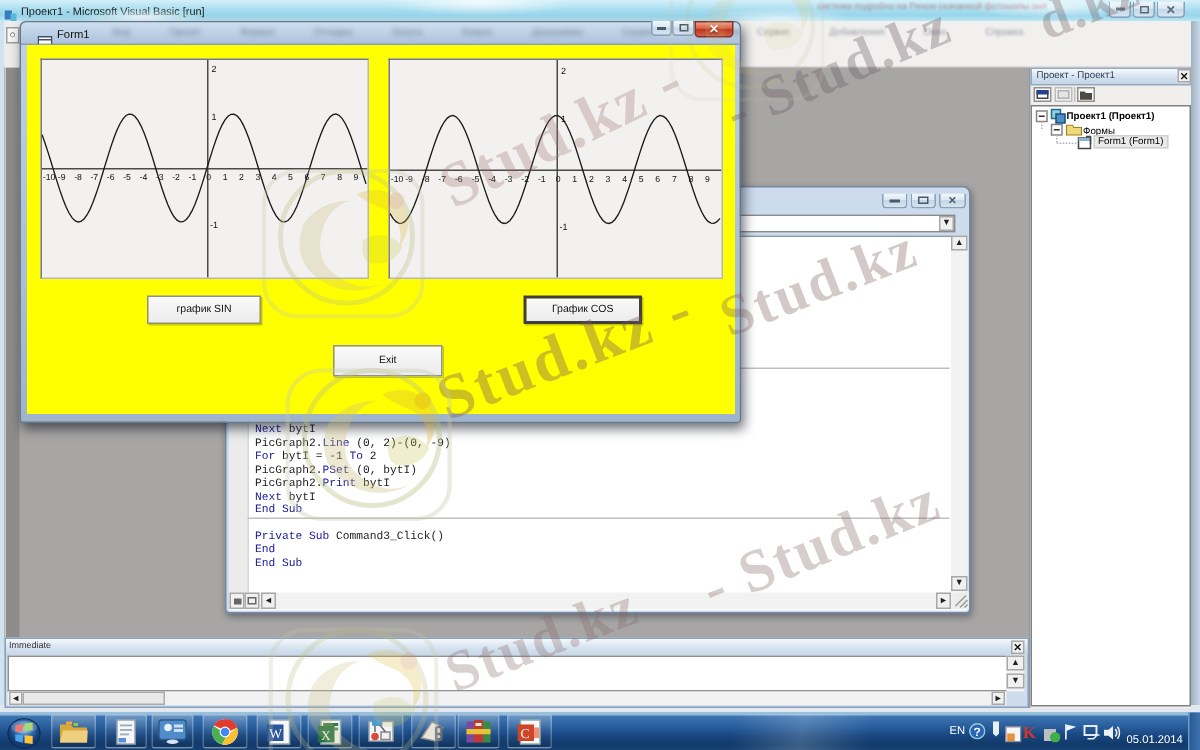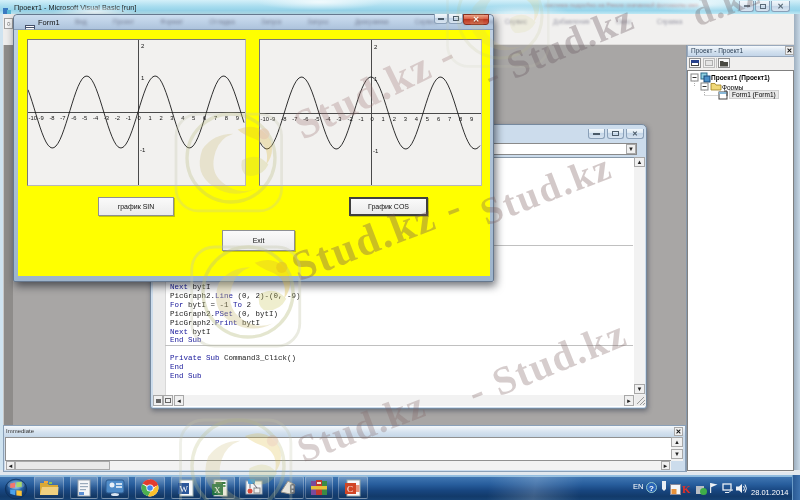--- a/index.html
+++ b/index.html
@@ -414,14 +414,14 @@
   </svg>
 <svg class="abs" style="left:722px;top:483px;" width="12" height="11">
     <rect x="1" y="1" width="8" height="6" fill="none" stroke="#e8eef4" stroke-width="1.3"></rect>
     <path d="M3,9.5 L7,9.5 L9.5,7 L11,7" stroke="#e8eef4" fill="none"></path>
   </svg>
 <svg class="abs" style="left:736px;top:483px;" width="11" height="11">
     <path d="M0,3.5 L3,3.5 L6,1 L6,10 L3,7.5 L0,7.5 Z" fill="#eef2f6"></path>
     <path d="M7.5,3 Q9.5,5.5 7.5,8 M9,1.5 Q11.8,5.5 9,9.5" stroke="#eef2f6" fill="none" stroke-width="1"></path>
   </svg>
 <div class="abs" style="left:757px;top:506px;font-size:8px;color:#fff;text-decoration:underline;">15:53</div>
-<div class="abs" style="left:751px;top:488px;font-size:7.5px;color:#fff;">28.01.2014</div>
+<div class="abs" style="left:751px;top:488px;font-size:7.5px;color:#fff;">05.01.2014</div>
 <div class="abs" style="left:792px;top:475px;width:8px;height:25px;background:linear-gradient(90deg,#2a5a94,#3e72ae);border-left:1px solid #6c9cc8;"></div>
 
 </body></html>

